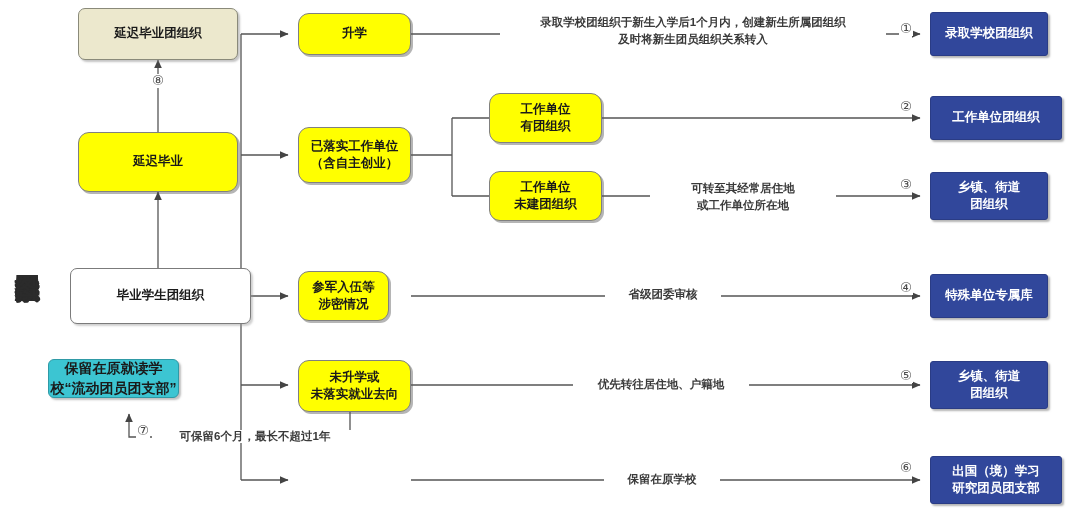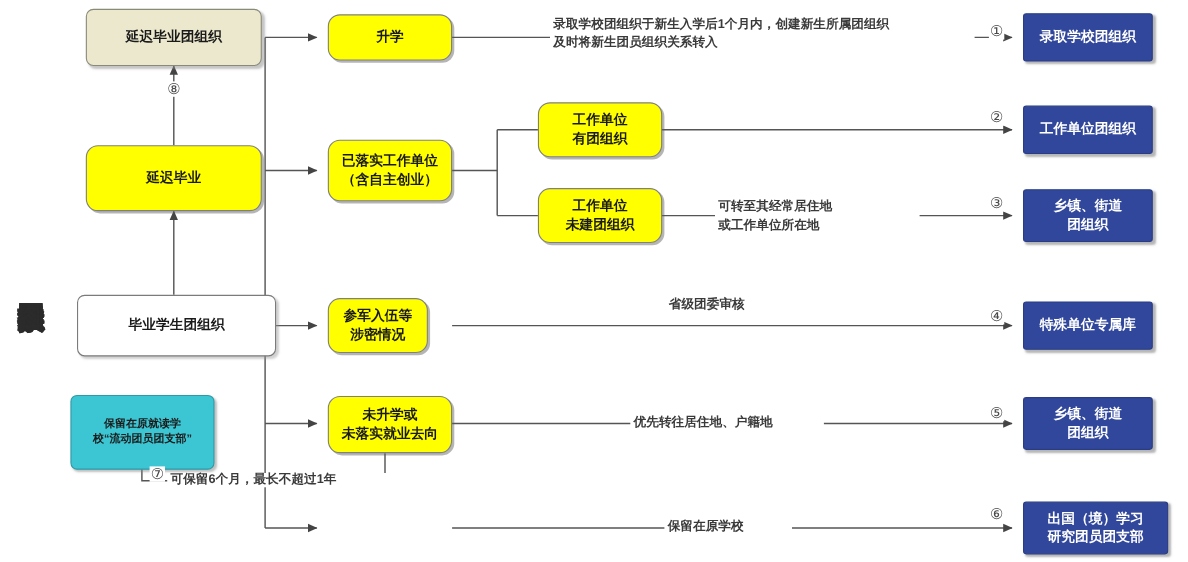--- a/index.html
+++ b/index.html
@@ -79,20 +79,21 @@
   .node.cyan{
     background:#3cc5d2;
     border:1px solid #2f9aa6;
     border-radius:6px;
     box-shadow:2px 2px 2px rgba(130,130,130,.5);
   }
 
   
   .edge-label{
     position:absolute;
+    text-align:center;
     font-size:11.5px;
     font-weight:700;
     line-height:1.45;
     color:#3a3a3a;
     white-space:pre-line;
     background:#ffffff;
     padding:0 3px;
   }
   .edge-label.one-line{ line-height:1.1; }
 
@@ -156,21 +157,21 @@
   </svg>
 
   <div class="title-vert">毕业学生团员团组织关系转接指引图</div>
 
   <div class="node beige" style="left:78px; top:8px; width:160px; height:52px;">延迟毕业团组织</div>
 
   <div class="node yellow" style="left:78px; top:132px; width:160px; height:60px;">延迟毕业</div>
 
   <div class="node white" style="left:70px; top:268px; width:181px; height:56px;">毕业学生团组织</div>
 
-  <div class="node cyan" style="left:64px; top:359px; width:131px; height:68px; font-size:10px;">保留在原就读学
+  <div class="node cyan" style="left:48px; top:359px; width:131px; height:39px; font-size:14px;">保留在原就读学
 校“流动团员团支部”</div>
 
   <div class="node yellow" style="left:298px; top:13px; width:113px; height:42px;">升学</div>
 
   <div class="node yellow" style="left:298px; top:127px; width:113px; height:56px;">已落实工作单位
 （含自主创业）</div>
 
   <div class="node yellow" style="left:489px; top:93px; width:113px; height:50px;">工作单位
 有团组织</div>
 
@@ -179,40 +180,40 @@
 
   <div class="node yellow" style="left:298px; top:271px; width:91px; height:50px;">参军入伍等
 涉密情况</div>
 
   <div class="node yellow" style="left:298px; top:360px; width:113px; height:52px;">未升学或
 未落实就业去向</div>
 
 
   <div class="node blue" style="left:930px; top:12px; width:118px; height:44px;">录取学校团组织</div>
 
-  <div class="node blue" style="left:930px; top:96px; width:118px; height:44px;">工作单位团组织</div>
+  <div class="node blue" style="left:930px; top:96px; width:132px; height:44px;">工作单位团组织</div>
 
   <div class="node blue" style="left:930px; top:172px; width:118px; height:48px;">乡镇、街道
 团组织</div>
 
   <div class="node blue" style="left:930px; top:274px; width:118px; height:44px;">特殊单位专属库</div>
 
   <div class="node blue" style="left:930px; top:361px; width:118px; height:48px;">乡镇、街道
 团组织</div>
 
   <div class="node blue" style="left:930px; top:456px; width:132px; height:48px;">出国（境）学习
 研究团员团支部</div>
 
   <div class="edge-label" style="left:500px; top:14px; width:380px;">录取学校团组织于新生入学后1个月内，创建新生所属团组织
 及时将新生团员组织关系转入</div>
 
   <div class="edge-label" style="left:650px; top:180px; width:180px;">可转至其经常居住地
 或工作单位所在地</div>
 
-  <div class="edge-label one-line" style="left:605px; top:271px; width:110px;">省级团委审核</div>
+  <div class="edge-label one-line" style="left:605px; top:289px; width:110px;font-family:Liberation Mono, monospace;">省级团委审核</div>
 
   <div class="edge-label one-line" style="left:573px; top:378px; width:170px;">优先转往居住地、户籍地</div>
 
   <div class="edge-label one-line" style="left:604px; top:473px; width:110px;">保留在原学校</div>
 
   <div class="edge-label one-line" style="left:152px; top:430px; width:200px;">可保留6个月，最长不超过1年</div>
 
   <div class="step" style="left:899px; top:22px;">①</div>
   <div class="step" style="left:899px; top:100px;">②</div>
   <div class="step" style="left:899px; top:178px;">③</div>

